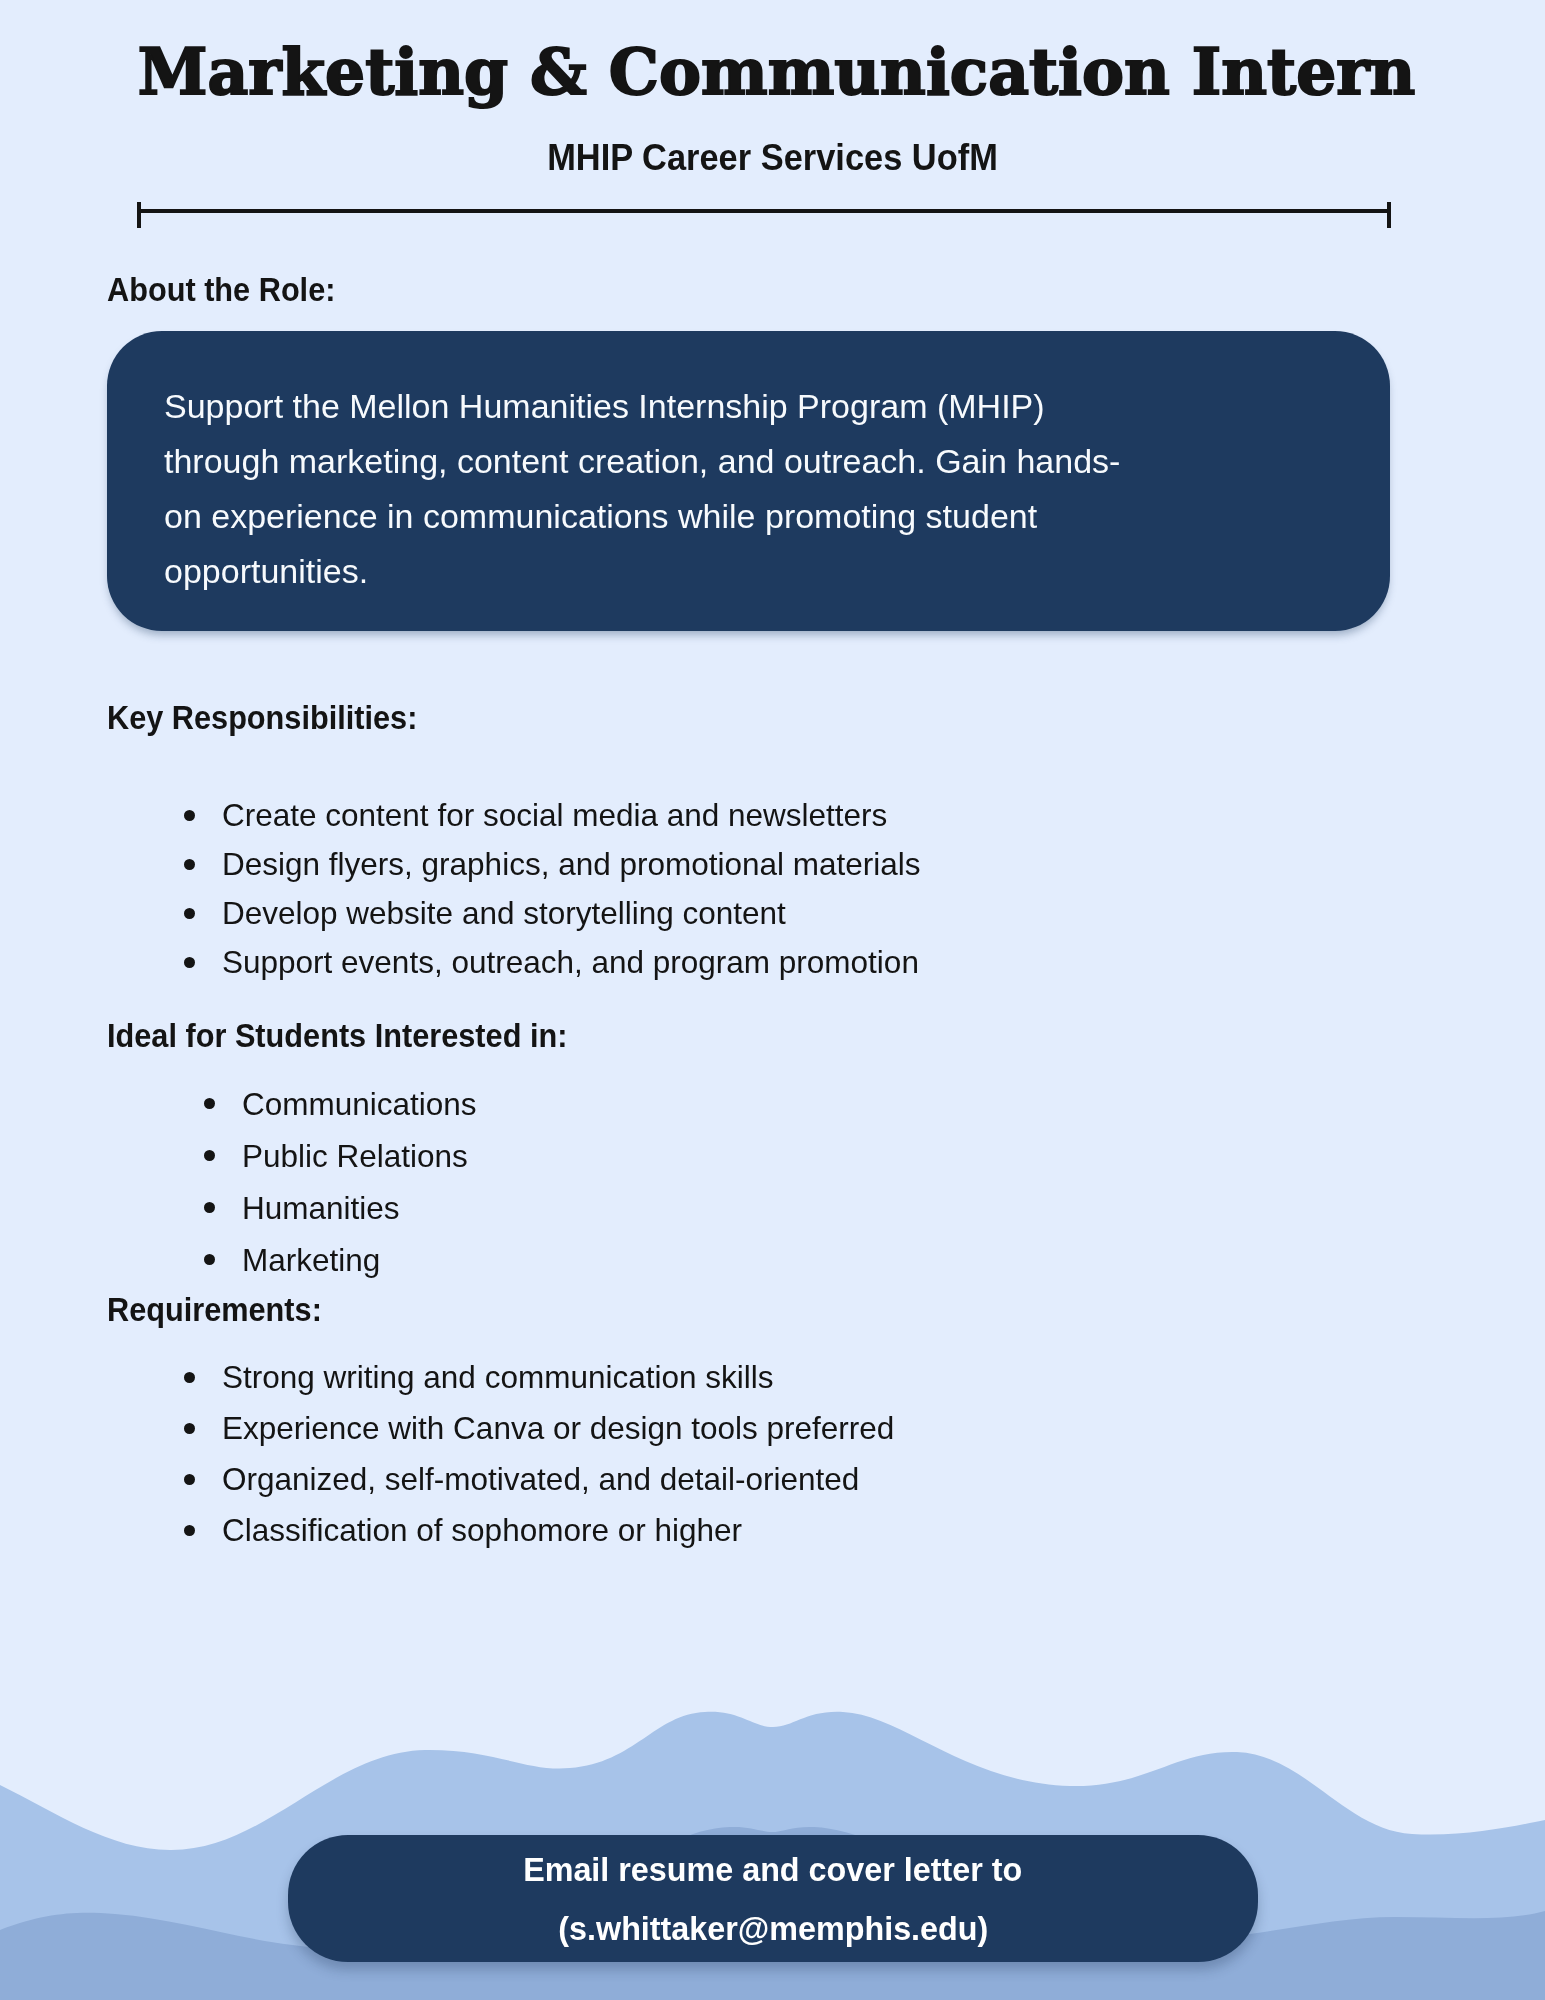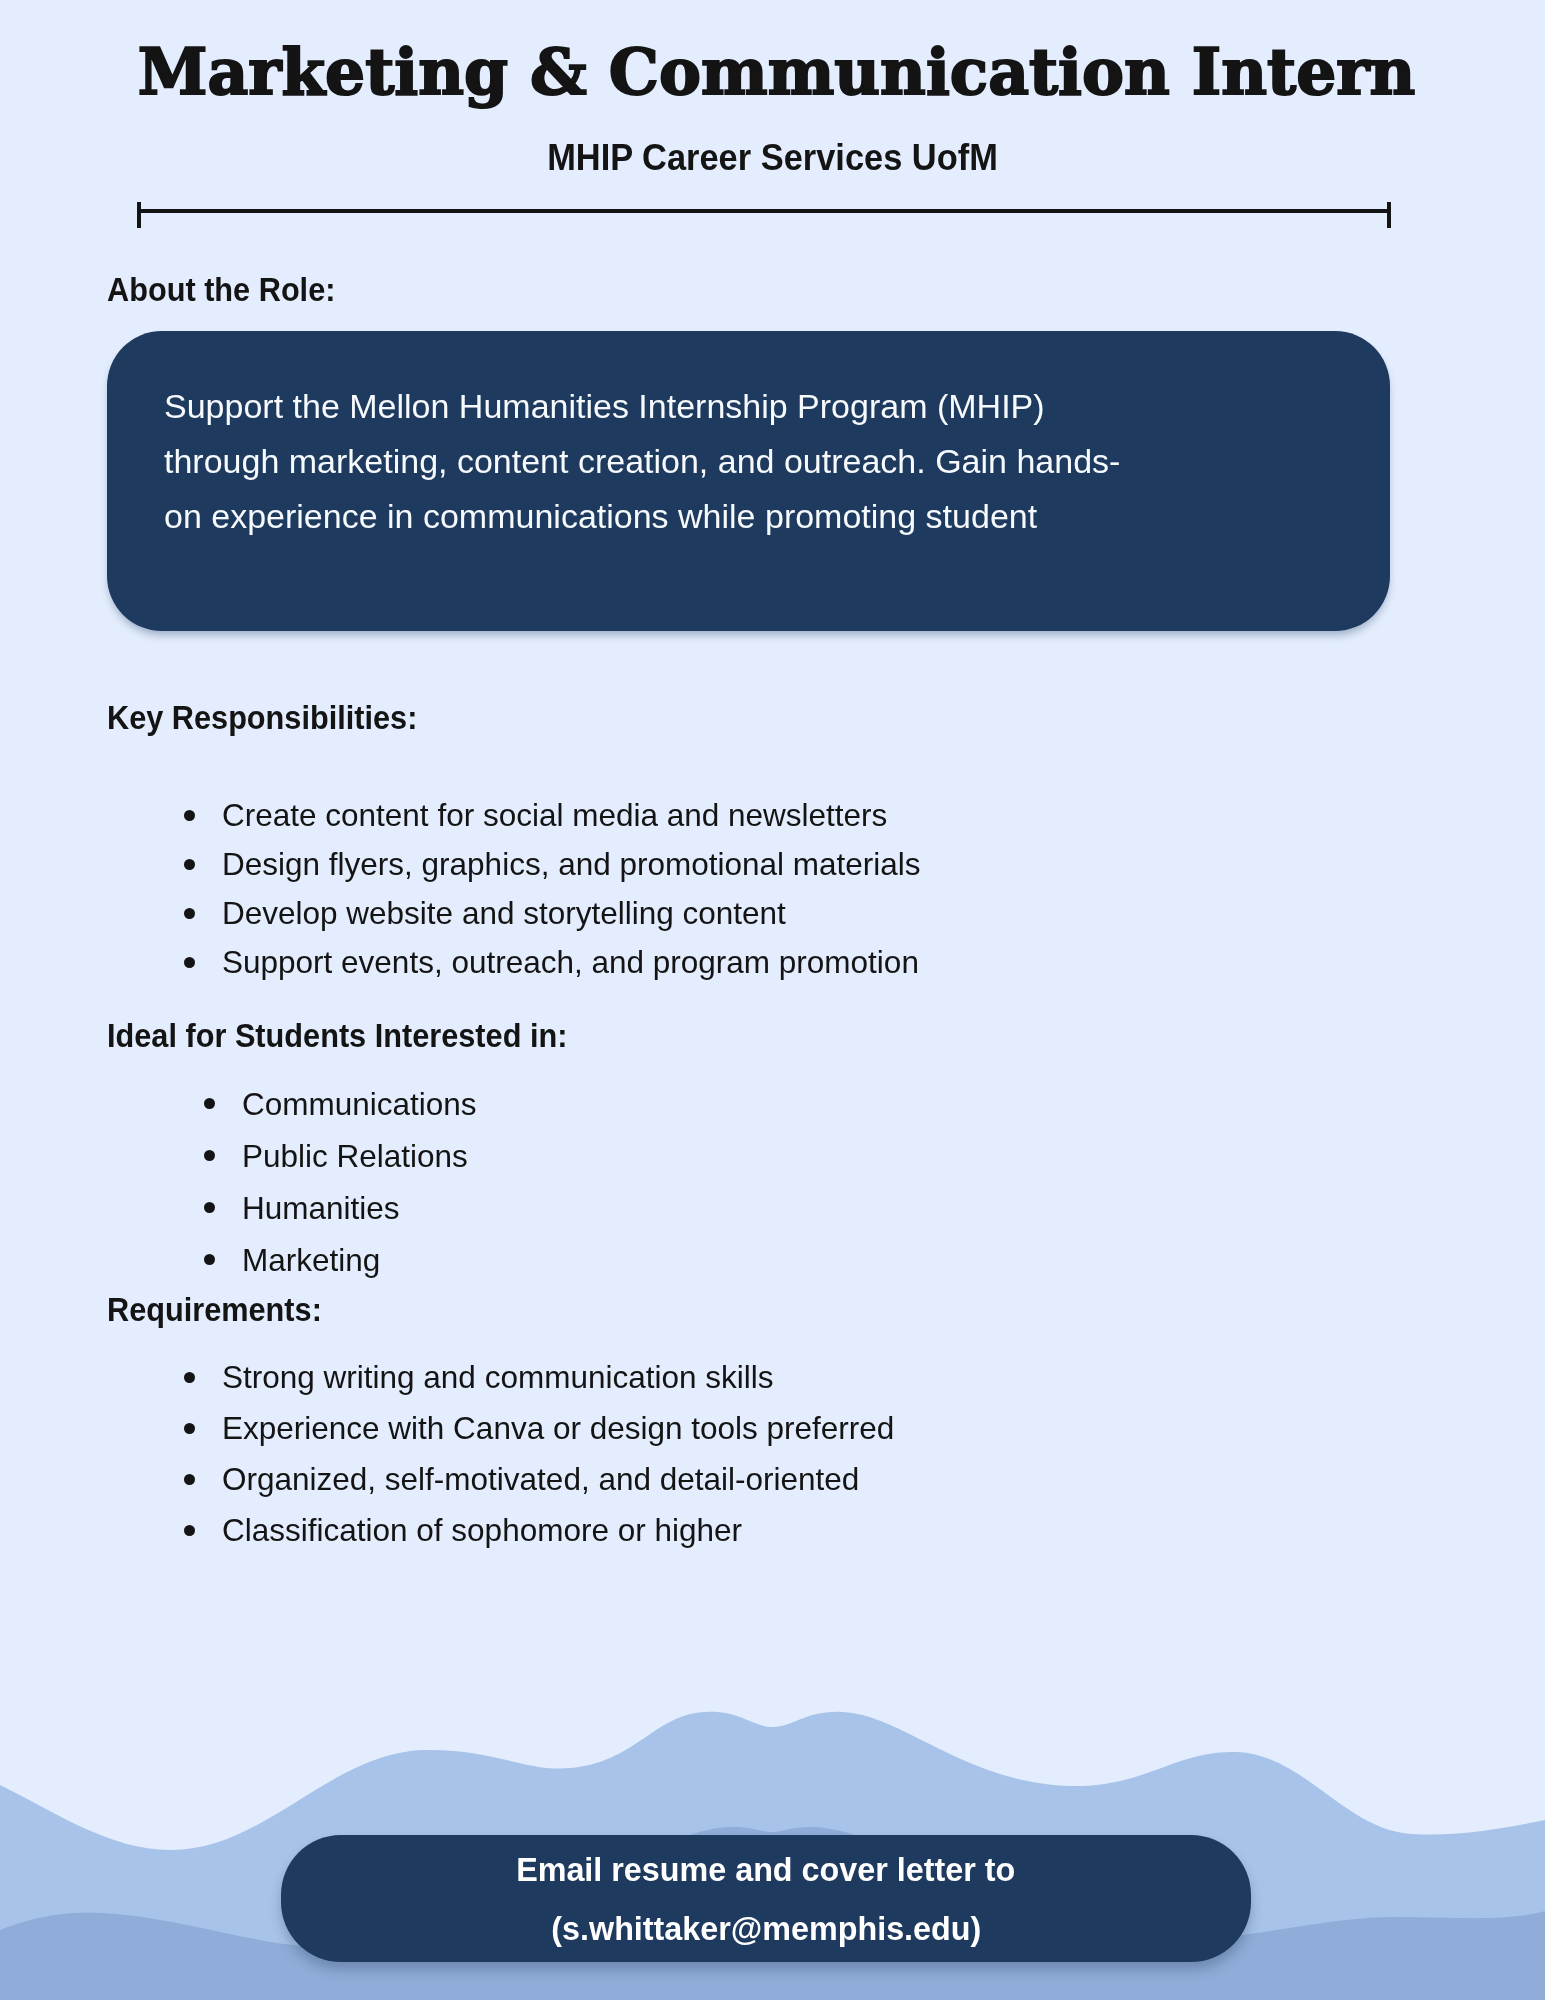--- a/index.html
+++ b/index.html
@@ -74,21 +74,21 @@
   .list-ideal li::before{top:20px;}
   .list-req{left:176px;top:1352px;}
   .list-req li{line-height:51px;}
   .list-req li::before{top:20px;}
   .waves{
     position:absolute;left:0;bottom:0;width:1545px;height:400px;display:block;
   }
   .wave-mid{fill:var(--wave-mid,#a7c3e9);}
   .wave-dark{fill:var(--wave-dark,#8fadd8);}
   .pill{
-    position:absolute;left:281px;top:1835px;width:970px;height:127px;
+    position:absolute;left:288px;top:1835px;width:970px;height:127px;
     background:var(--navy,#1e3a5f);border-radius:60px;
     box-shadow:0 8px 12px rgba(20,40,70,.25);
     display:flex;flex-direction:column;justify-content:center;align-items:center;
   }
   .pill .pill-line{
     color:#ffffff;font-weight:bold;font-size:34px;line-height:59px;
     text-align:center;transform:scaleX(.95);transform-origin:50% 50%;
     white-space:nowrap;
   }
 </style>
@@ -102,20 +102,21 @@
   <h2 class="subtitle">MHIP Career Services UofM</h2>
 
   <div class="divider"></div>
 
   <h3 class="heading h-about">About the Role:</h3>
 
   <div class="about-box">
     <div class="bodyline">Support the Mellon Humanities Internship Program (MHIP)</div>
     <div class="bodyline">through marketing, content creation, and outreach. Gain hands-</div>
     <div class="bodyline">on experience in communications while promoting student</div>
+    <div class="bodyline">opportunities.</div>
   </div>
 
   <h3 class="heading h-resp">Key Responsibilities:</h3>
 
   <ul class="list list-resp">
     <li>Create content for social media and newsletters</li>
     <li>Design flyers, graphics, and promotional materials</li>
     <li>Develop website and storytelling content</li>
     <li>Support events, outreach, and program promotion</li>
   </ul>

